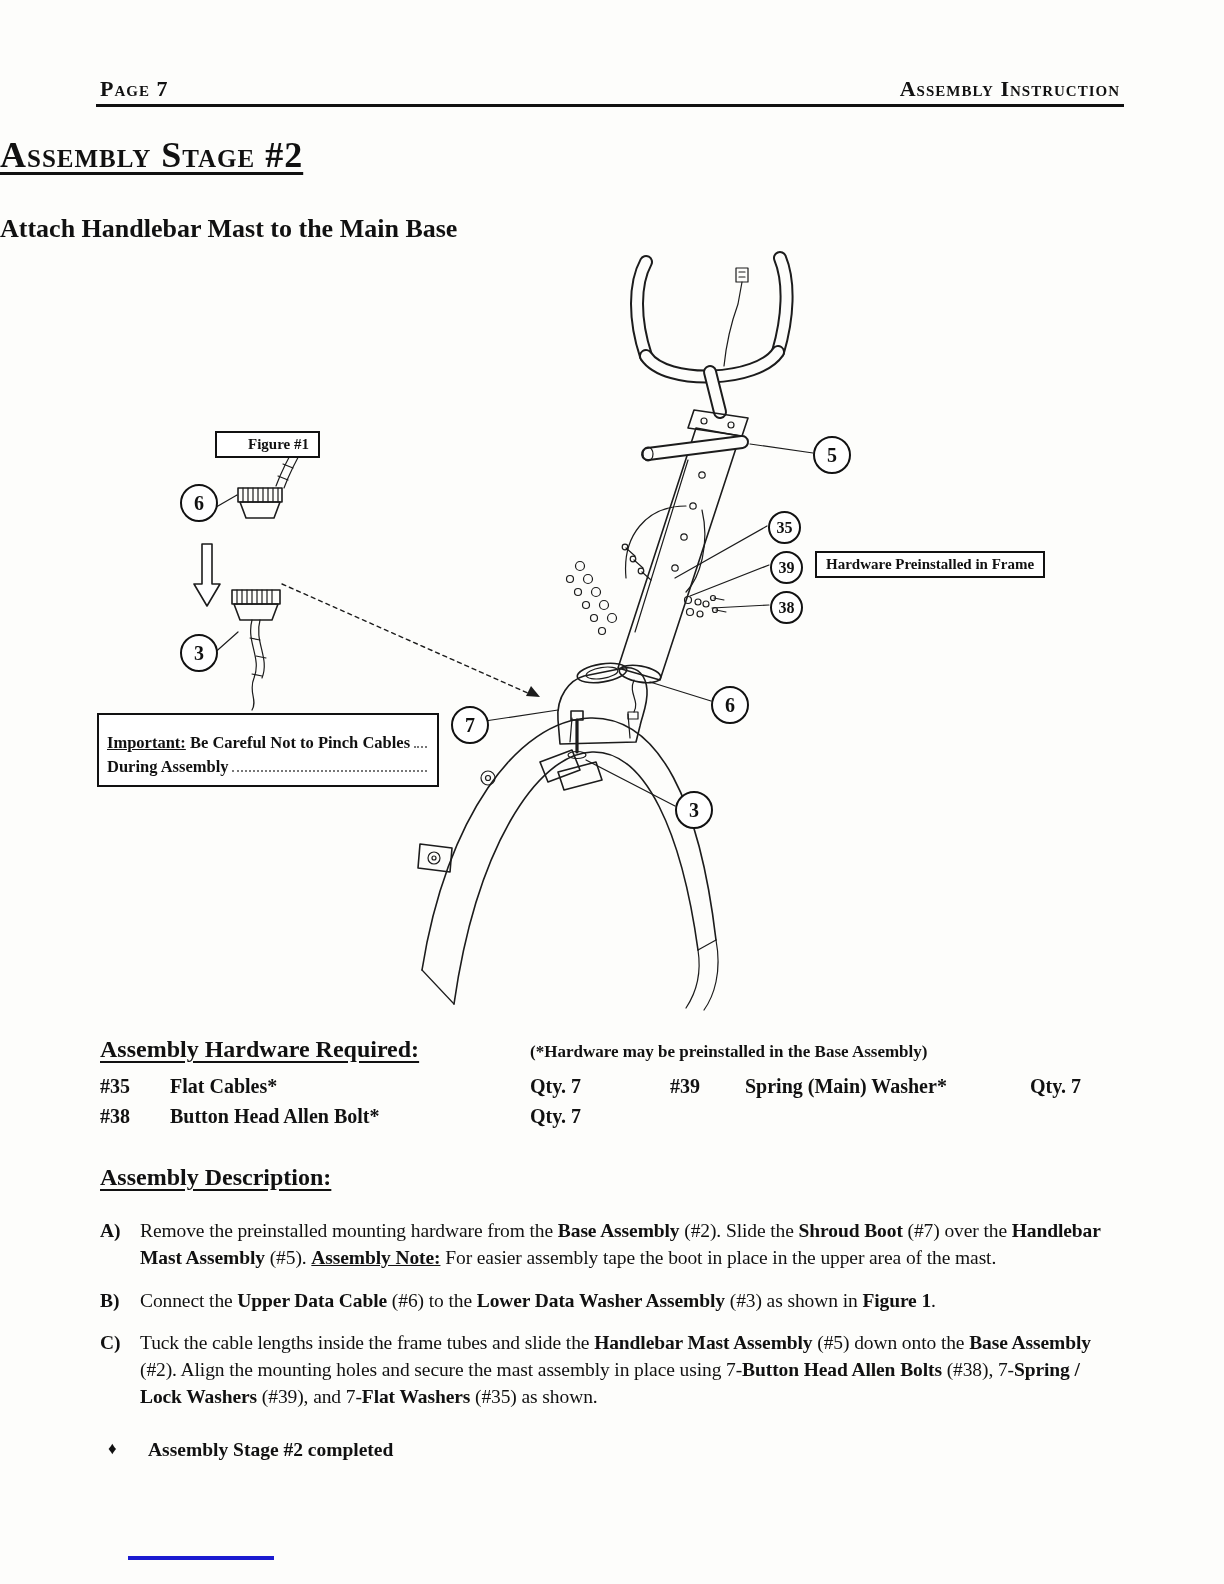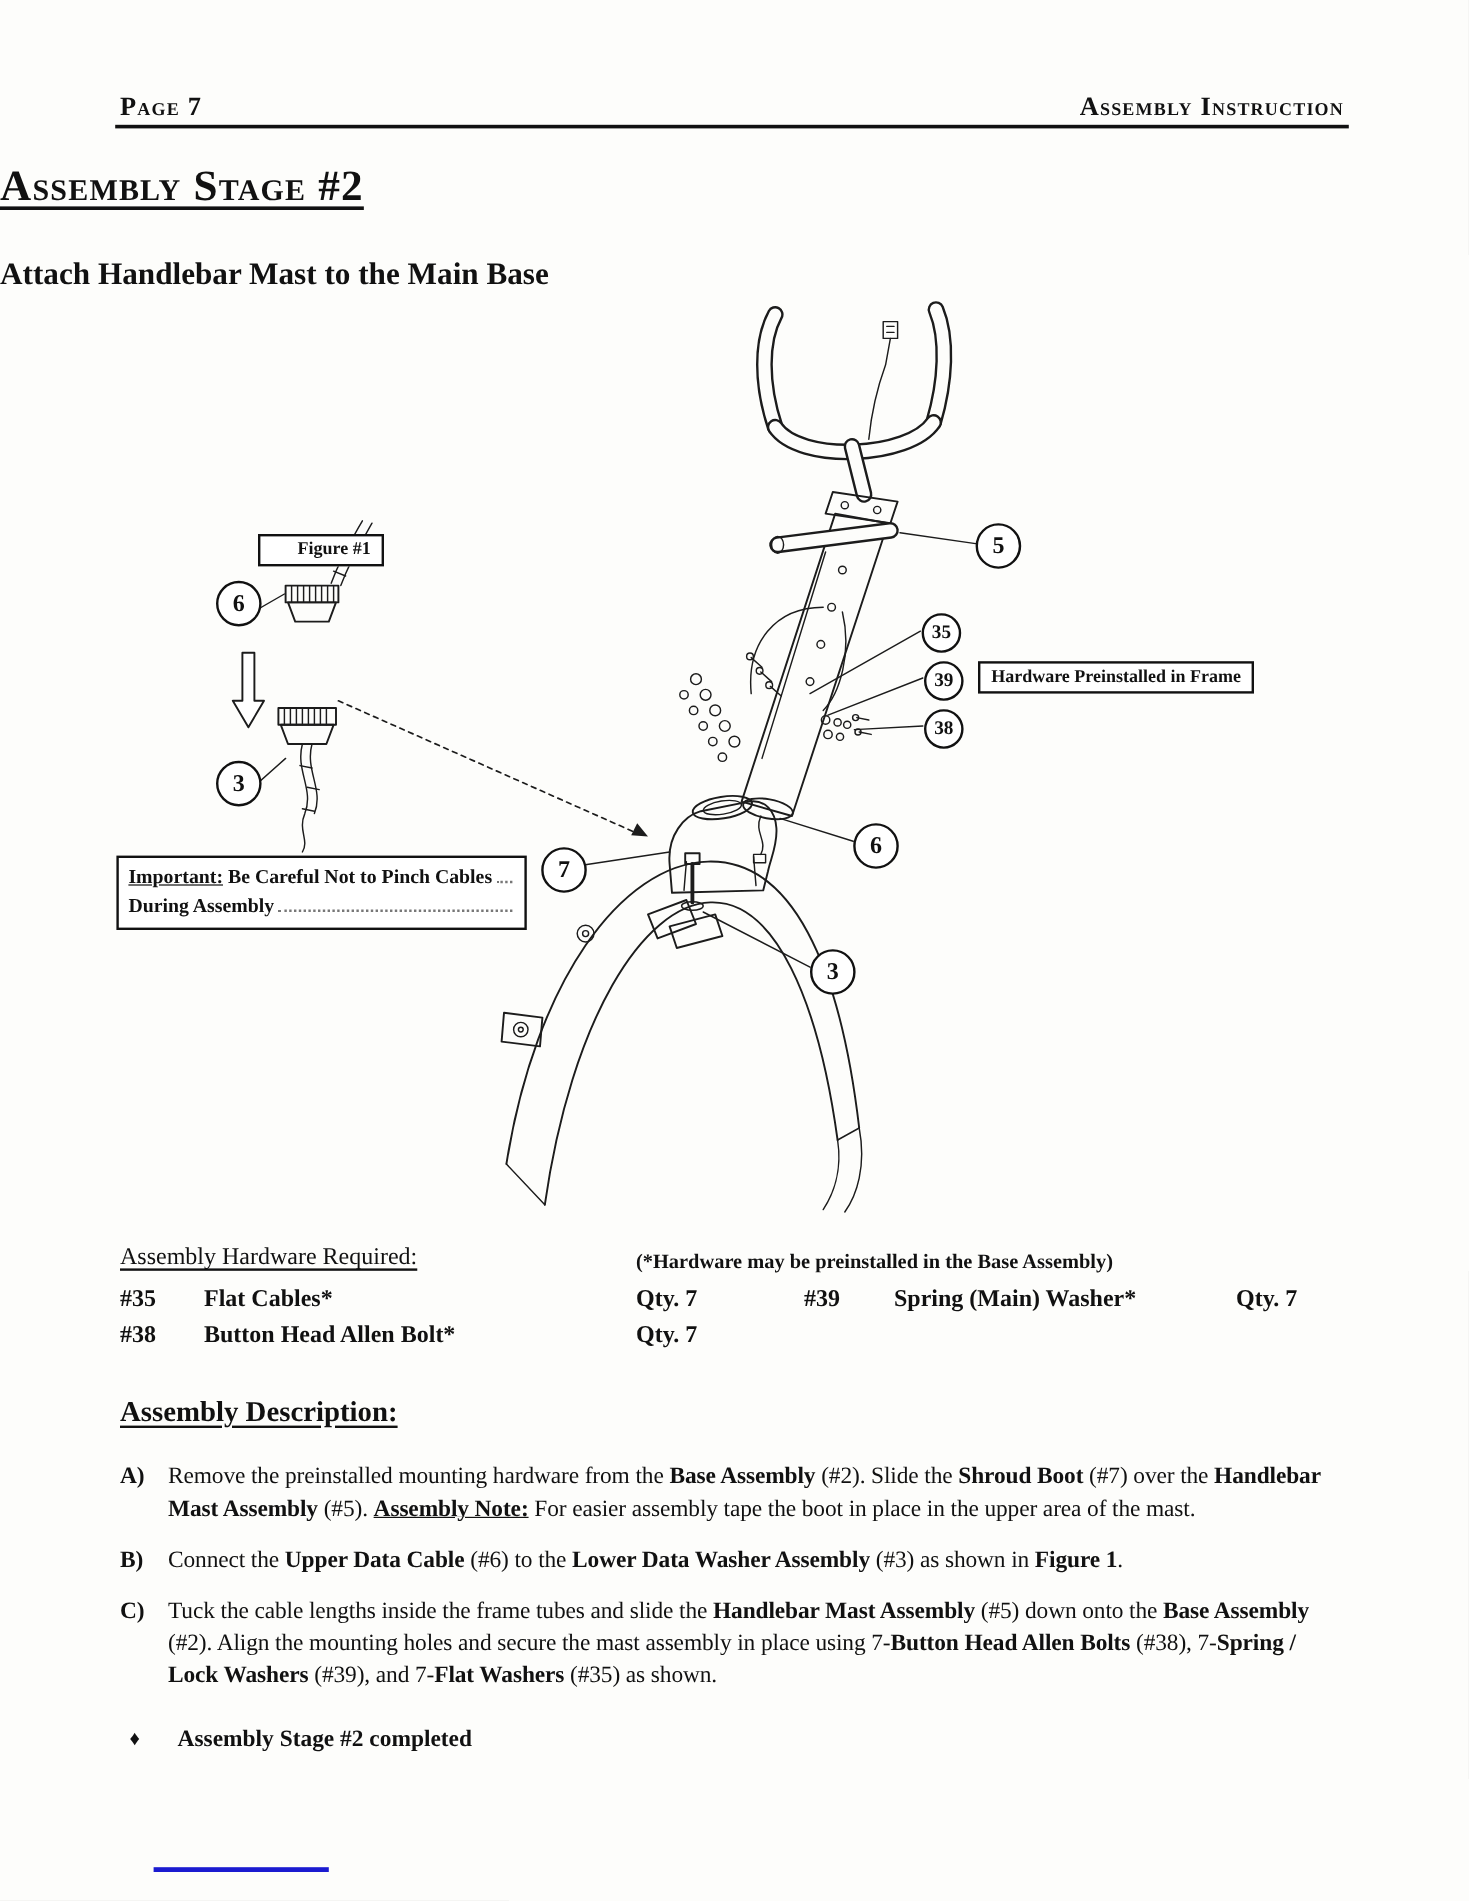--- a/index.html
+++ b/index.html
@@ -6,21 +6,21 @@
   .page{
     position:relative;
     width:1224px;height:1584px;
     margin:0 auto;
     background:#fdfdfb;
     font-family:"Liberation Serif", serif;
     color:#111;
     overflow:hidden;
   }
   .b{font-weight:bold;}
-  .u{text-decoration:underline;}
+  .u{text-decoration:underline;margin-top:12px;}
 
   
   .hdr{
     position:absolute;left:100px;right:104px;top:76px;
     display:flex;justify-content:space-between;align-items:baseline;
     font-variant:small-caps;font-weight:bold;font-size:22px;letter-spacing:1px;gap:28px;
   }
   .hdr-rule{position:absolute;left:96px;right:100px;top:104px;height:3px;background:#111;}
 
   
@@ -35,41 +35,41 @@
     font-weight:bold;font-size:26px;
   }
 
   
   .figure{position:absolute;left:90px;top:248px;width:1040px;height:778px;}
   .figure svg{position:absolute;left:0;top:0;}
   .label-box{
     position:absolute;background:#fff;border:2px solid #111;
     font-weight:bold;font-size:15px;padding:3px 9px;white-space:nowrap;
   }
-  .figure-label{left:125px;top:197px;padding-left:31px;}
+  .figure-label{left:125px;top:183px;padding-left:31px;}
   .hw-label{left:725px;top:303px;}
   .important-box{
     position:absolute;left:7px;top:465px;width:322px;
     background:#fff;border:2px solid #111;padding:4px 8px 6px 8px;
     font-weight:bold;font-size:16.5px;line-height:1.45;
   }
   .imp-line{display:flex;align-items:baseline;}
   .imp-line .txt{white-space:pre;}
   .dotfill{flex:1;border-bottom:2px dotted #777;margin:0 2px 4px 4px;min-width:6px;}
 
   .callout{
     position:absolute;width:34px;height:34px;border:2.2px solid #111;border-radius:50%;
     background:#fff;display:flex;align-items:center;justify-content:center;
     font-weight:bold;font-size:20px;font-family:"Liberation Serif",serif;
   }
   .callout.sm{width:29px;height:29px;font-size:16px;border-width:2px;}
 
   
   .hardware{position:absolute;left:100px;top:1036px;width:1024px;}
-  .hw-head{font-weight:normal;font-size:20px;text-decoration:underline;text-underline-offset:4px;display:inline-block;margin:0;}
+  .hw-head{font-weight:bold;font-size:24px;text-decoration:underline;text-underline-offset:4px;display:inline-block;margin:0;}
   .hw-note{position:absolute;left:430px;top:6px;font-weight:bold;font-size:17px;}
   .hw-grid{
     margin-top:12px;
     display:grid;grid-template-columns:70px 360px 140px 75px 285px 1fr;
     row-gap:7px;font-weight:bold;font-size:20px;
   }
 
   
   .description{position:absolute;left:100px;top:1164px;width:1026px;}
   .desc-head{font-weight:bold;font-size:24px;text-decoration:underline;text-underline-offset:4px;margin:0 0 26px 0;display:inline-block;}

